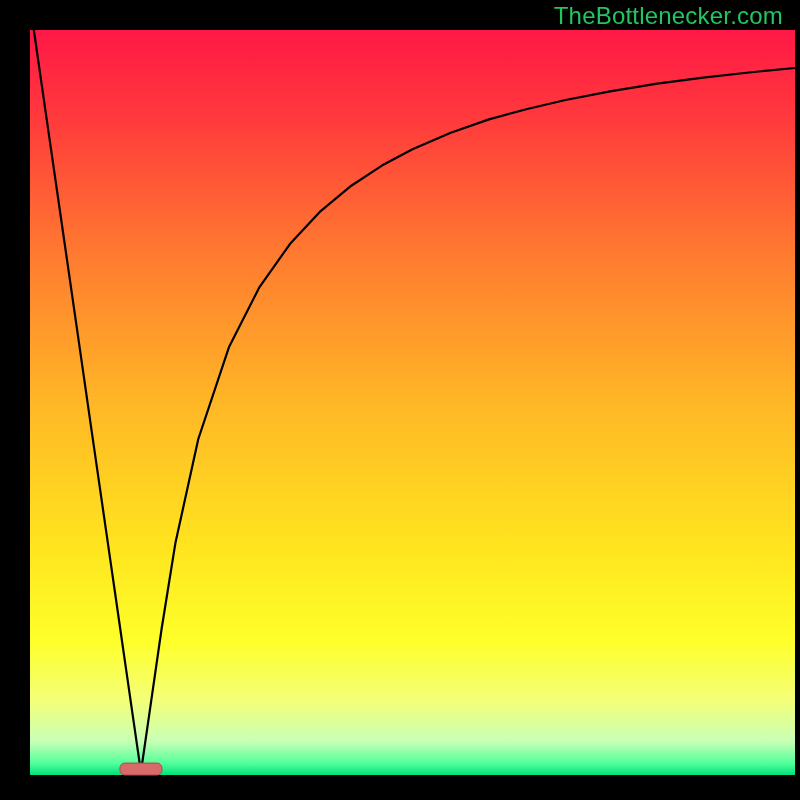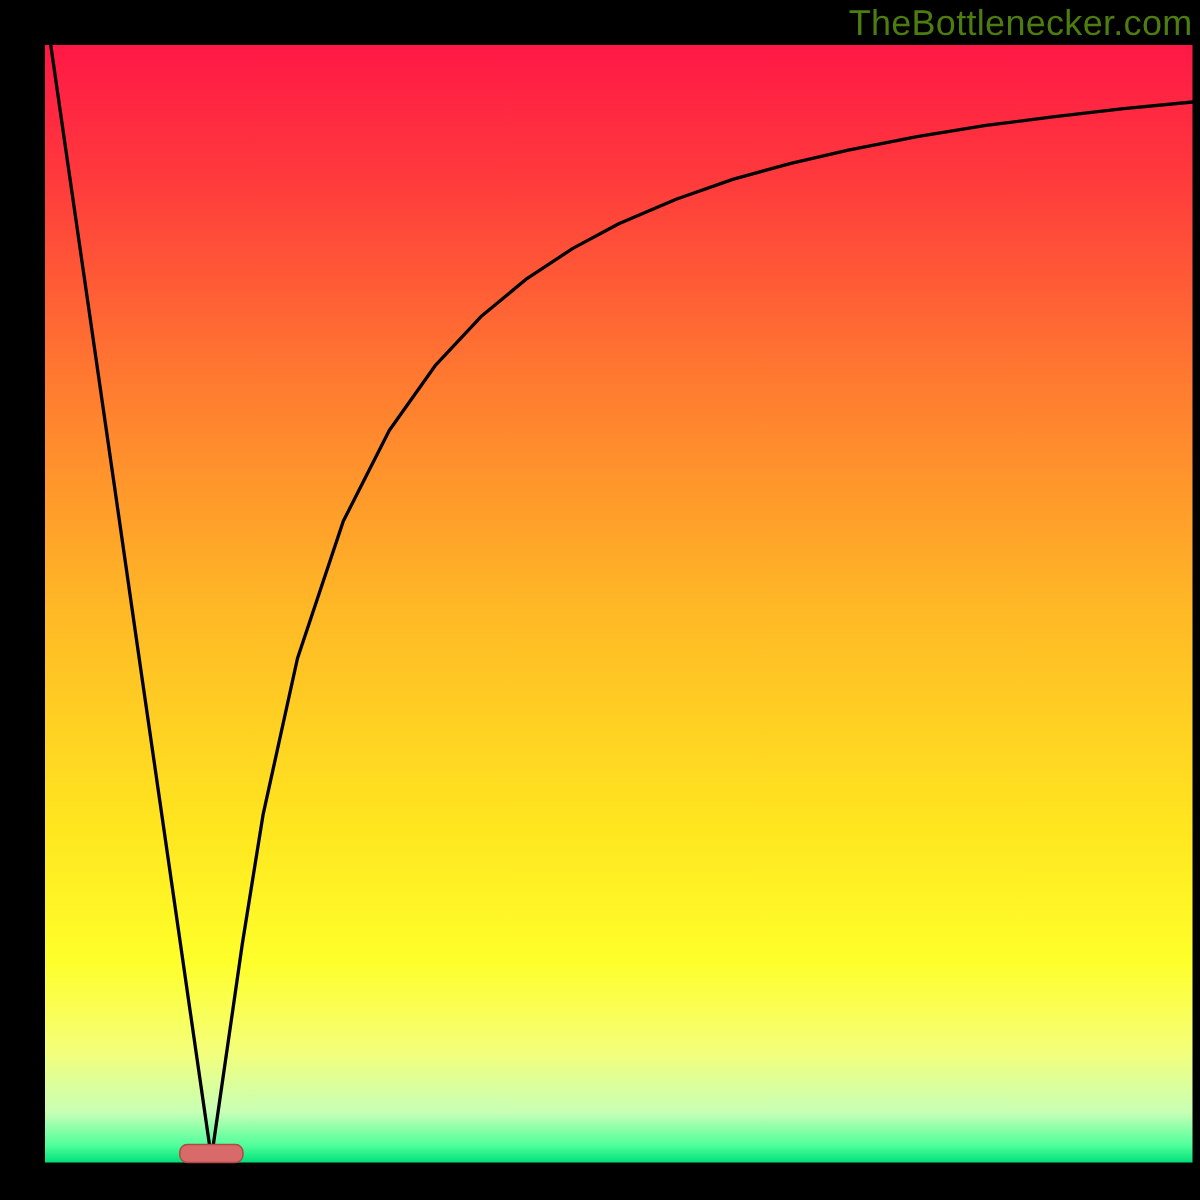--- a/index.html
+++ b/index.html
@@ -13,22 +13,22 @@
   }
   .frame {
     position: relative;
     width: 800px;
     height: 800px;
     background: #000;
   }
   .watermark {
     position: absolute;
     top: 2px;
-    right: 5px;
-    color: #4d7c0f;
+    right: 17px;
+    color: #22c55e;
     font-size: 24px;
     letter-spacing: 0.2px;
     z-index: 10;
   }
   svg.plot {
     position: absolute;
     left: 0;
     top: 0;
   }
 </style>

